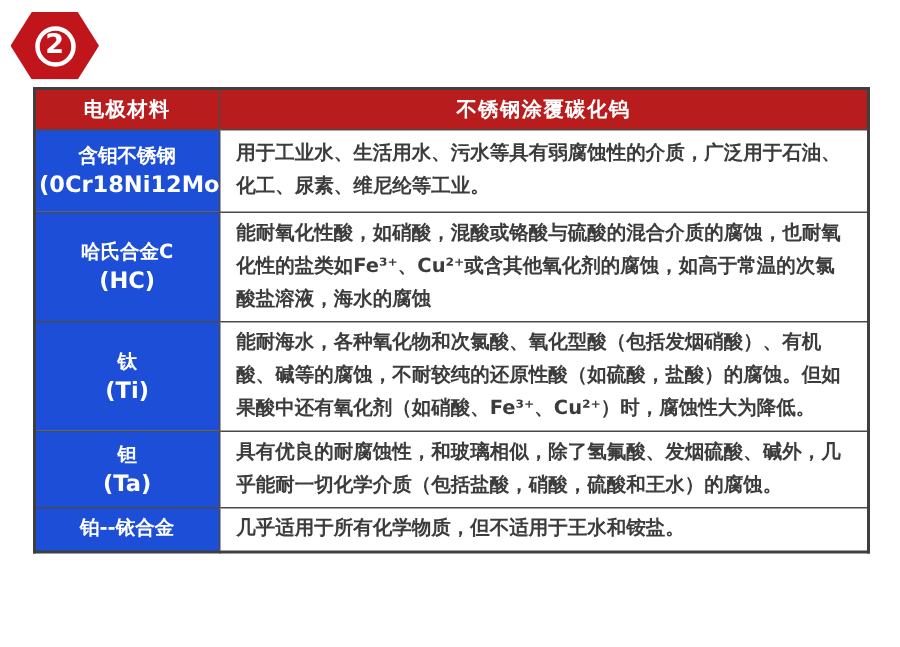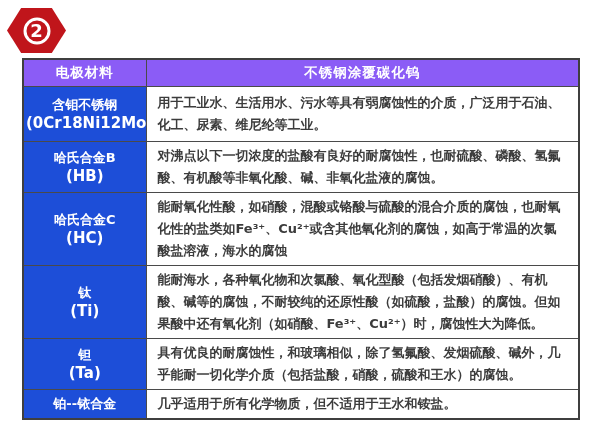--- a/index.html
+++ b/index.html
@@ -28,21 +28,21 @@
   }
 
   
   table.spec {
     position:absolute; left:22px; top:58px; width:556px;
     border-collapse:collapse; table-layout:fixed;
     border:2px solid #3f3f3f;
   }
   table.spec th, table.spec td { border:1px solid #4a4a4a; }
   th.hdr {
-    background:#8b5cf6; color:#ffffff; font-size:13.5px; font-weight:bold;
+    background:#b91c1c; color:#ffffff; font-size:13.5px; font-weight:bold;
     height:27px; text-align:center; letter-spacing:1px;
   }
   td.mat {
     background:#1d4ed8; color:#ffffff; font-weight:bold;
     text-align:center; vertical-align:middle; font-size:13px; line-height:18px;
     padding:2px;
   }
   td.mat .code { font-size:15px; }
   td.desc {
     color:#3c3c3c; font-weight:bold; font-size:13px; line-height:22px;
@@ -73,27 +73,20 @@
     </tr>
 
     <tr>
       <td class="mat" style="height:55px">
         <div>含钼不锈钢</div>
         <div class="code">(0Cr18Ni12Mo2Ti)</div>
       </td>
       <td class="desc">用于工业水、生活用水、污水等具有弱腐蚀性的介质，广泛用于石油、化工、尿素、维尼纶等工业。</td>
     </tr>
 
-    <tr>
-      <td class="mat" style="height:46px">
-        <div>哈氏合金B</div>
-        <div class="code">(HB)</div>
-      </td>
-      <td class="desc">对沸点以下一切浓度的盐酸有良好的耐腐蚀性，也耐硫酸、磷酸、氢氟酸、有机酸等非氧化酸、碱、非氧化盐液的腐蚀。</td>
-    </tr>
 
     <tr>
       <td class="mat" style="height:66px">
         <div>哈氏合金C</div>
         <div class="code">(HC)</div>
       </td>
       <td class="desc">能耐氧化性酸，如硝酸，混酸或铬酸与硫酸的混合介质的腐蚀，也耐氧化性的盐类如Fe³⁺、Cu²⁺或含其他氧化剂的腐蚀，如高于常温的次氯酸盐溶液，海水的腐蚀</td>
     </tr>
 
     <tr>

